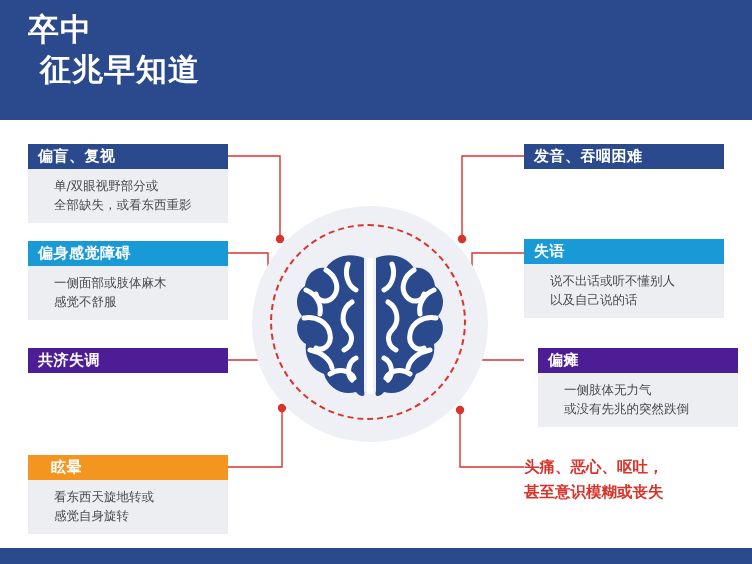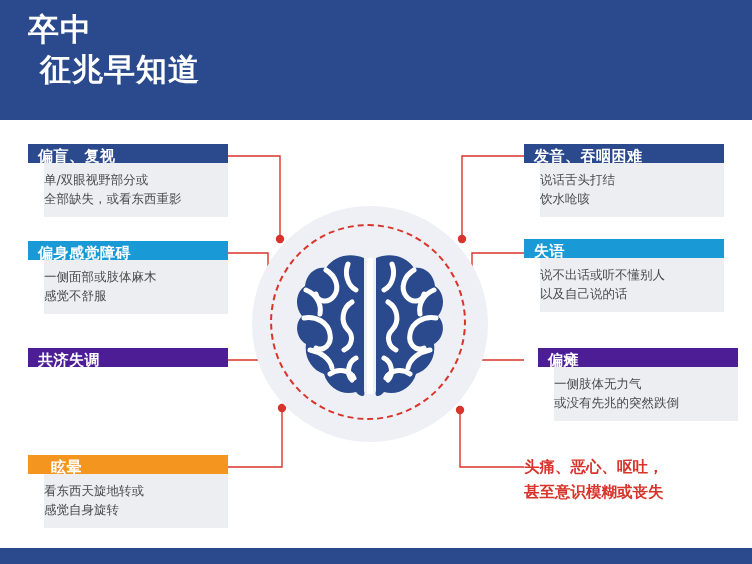--- a/index.html
+++ b/index.html
@@ -100,37 +100,36 @@
     height: 564px;
     pointer-events: none;
   }
 
   
   .card {
     position: absolute;
     width: 200px;
   }
   .card-title {
-    height: 19px;
+    height: 25px;
     line-height: 25px;
     color: #ffffff;
     font-size: 15px;
     font-weight: bold;
     padding: 0 10px;
     box-sizing: border-box;
     letter-spacing: 0.5px;
   }
   .card-body {
     background: #eceef2;
-    padding: 7px 10px 9px 0;
+    padding: 7px 10px 9px 26px;
     box-sizing: border-box;
     font-size: 12.5px;
     line-height: 19px;
     color: #4a4a4a;
-    margin-left: 16px;
   }
   .card-body div {
     white-space: nowrap;
   }
 
   .t-blue   { background: #2a4a8d; }
   .t-cyan   { background: #199ad6; }
   .t-red    { background: #4c1d95; }
   .t-orange { background: #f3951e; padding-left: 23px; }
 
@@ -249,24 +248,20 @@
 <div class="card" id="card-vertigo">
   <div class="card-title t-orange">眩晕</div>
   <div class="card-body">
     <div>看东西天旋地转或</div>
     <div>感觉自身旋转</div>
   </div>
 </div>
 
 <div class="card" id="card-speech">
   <div class="card-title t-blue">发音、吞咽困难</div>
-  <div class="card-body">
-    <div>说话舌头打结</div>
-    <div>饮水呛咳</div>
-  </div>
 </div>
 
 <div class="card" id="card-aphasia">
   <div class="card-title t-cyan">失语</div>
   <div class="card-body">
     <div>说不出话或听不懂别人</div>
     <div>以及自己说的话</div>
   </div>
 </div>
 

